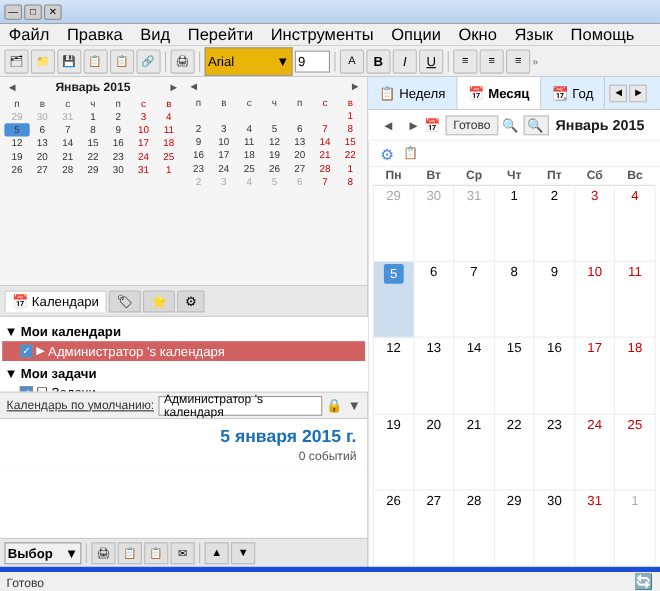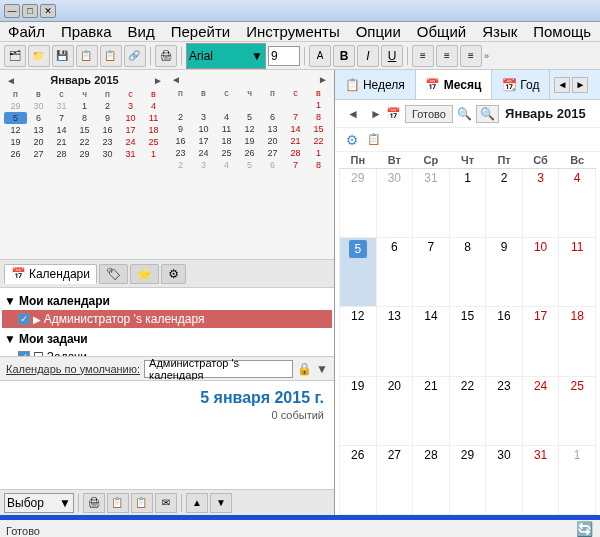--- a/index.html
+++ b/index.html
@@ -13,21 +13,21 @@
     .title-btn { width: 16px; height: 14px; background: #d0d0d0; border: 1px solid #888; border-radius: 2px; display: flex; align-items: center; justify-content: center; font-size: 9px; cursor: pointer; }
 
     
     .menu-bar { background: #f0f0f0; height: 20px; display: flex; align-items: center; padding: 0 4px; border-bottom: 1px solid #ccc; gap: 8px; }
     .menu-item { font-size: 15px; color: #000; cursor: pointer; padding: 2px 4px; }
 
     
     .toolbar { background: #f0f0f0; height: 28px; display: flex; align-items: center; padding: 0 4px; border-bottom: 1px solid #ccc; gap: 2px; flex-wrap: nowrap; }
     .tb-btn { width: 22px; height: 22px; background: #e8e8e8; border: 1px solid #bbb; border-radius: 2px; display: flex; align-items: center; justify-content: center; cursor: pointer; font-size: 10px; }
     .tb-separator { width: 1px; height: 18px; background: #bbb; margin: 0 2px; }
-    .tb-font-box { height: 20px; width: 80px; border: 1px solid #999; background: #14b8a6; font-size: 11px; padding: 12px 2px; display: flex; align-items: center; justify-content: space-between; }
+    .tb-font-box { height: 20px; width: 80px; border: 1px solid #999; background: #eab308; font-size: 11px; padding: 12px 2px; display: flex; align-items: center; justify-content: space-between; }
     .tb-size-box { height: 20px; width: 32px; border: 1px solid #999; background: white; font-size: 11px; padding: 0 2px; display: flex; align-items: center; }
     .tb-expand { font-size: 9px; color: #555; }
 
     
     .main { display: flex; height: calc(537px - 22px - 20px - 28px - 22px); }
 
     
     .left-panel { width: 335px; display: flex; flex-direction: column; border-right: 1px solid #999; }
 
     
@@ -63,21 +63,21 @@
     .default-cal-value { font-size: 11px; flex: 1; background: white; border: 1px solid #999; padding: 1px 4px; height: 18px; display: flex; align-items: center; }
     .lock-icon { font-size: 12px; color: #555; }
 
     
     .date-info { padding: 8px 10px 4px 10px; background: white; border-top: 1px solid #ccc; text-align: right; }
     .date-info-title { font-size: 16px; color: #1a6fb5; font-weight: bold; margin-bottom: 2px; }
     .date-info-events { font-size: 11px; color: #555; }
 
     
     .bottom-toolbar { background: #e8e8e8; height: 26px; display: flex; align-items: center; padding: 0 4px; border-top: 1px solid #ccc; gap: 2px; }
-    .bottom-select { height: 20px; width: 70px; border: 1px solid #999; background: #f0f0f0; font-size: 11px; padding: 0 2px; display: flex; align-items: center; justify-content: space-between; cursor: pointer; }
+    .bottom-select { height: 20px; width: 70px; border: 1px solid #999; background: #f0f0f0; font-size: 11px; padding: 0 2px; display: flex; align-items: center; justify-content: space-between; cursor: pointer; font-weight: bold; }
     .bottom-btn { width: 22px; height: 20px; background: #e0e0e0; border: 1px solid #bbb; display: flex; align-items: center; justify-content: center; font-size: 10px; cursor: pointer; }
 
     
     .status-bar { background: #f0f0f0; height: 22px; display: flex; align-items: flex-end; justify-content: space-between; padding: 0 6px; border-top: 5px solid #1d4ed8; }
     .status-text { font-size: 11px; color: #333; }
     .status-icon { font-size: 14px; color: #f0a000; }
 
     
     .right-panel { flex: 1; display: flex; flex-direction: column; background: white; }
     .large-cal-nav-bar { background: #ddeeff; height: 30px; display: flex; align-items: center; border-bottom: 1px solid #ccc; }
@@ -121,21 +121,21 @@
   </div>
 </div>
 
 <div class="menu-bar">
   <span class="menu-item">Файл</span>
   <span class="menu-item">Правка</span>
   <span class="menu-item">Вид</span>
   <span class="menu-item">Перейти</span>
   <span class="menu-item">Инструменты</span>
   <span class="menu-item">Опции</span>
-  <span class="menu-item">Общий</span>
+  <span class="menu-item">Окно</span>
   <span class="menu-item">Язык</span>
   <span class="menu-item">Помощь</span>
 </div>
 
 <div class="toolbar">
   <div class="tb-btn">🗂</div>
   <div class="tb-btn">📁</div>
   <div class="tb-btn">💾</div>
   <div class="tb-btn">📋</div>
   <div class="tb-btn">📋</div>

